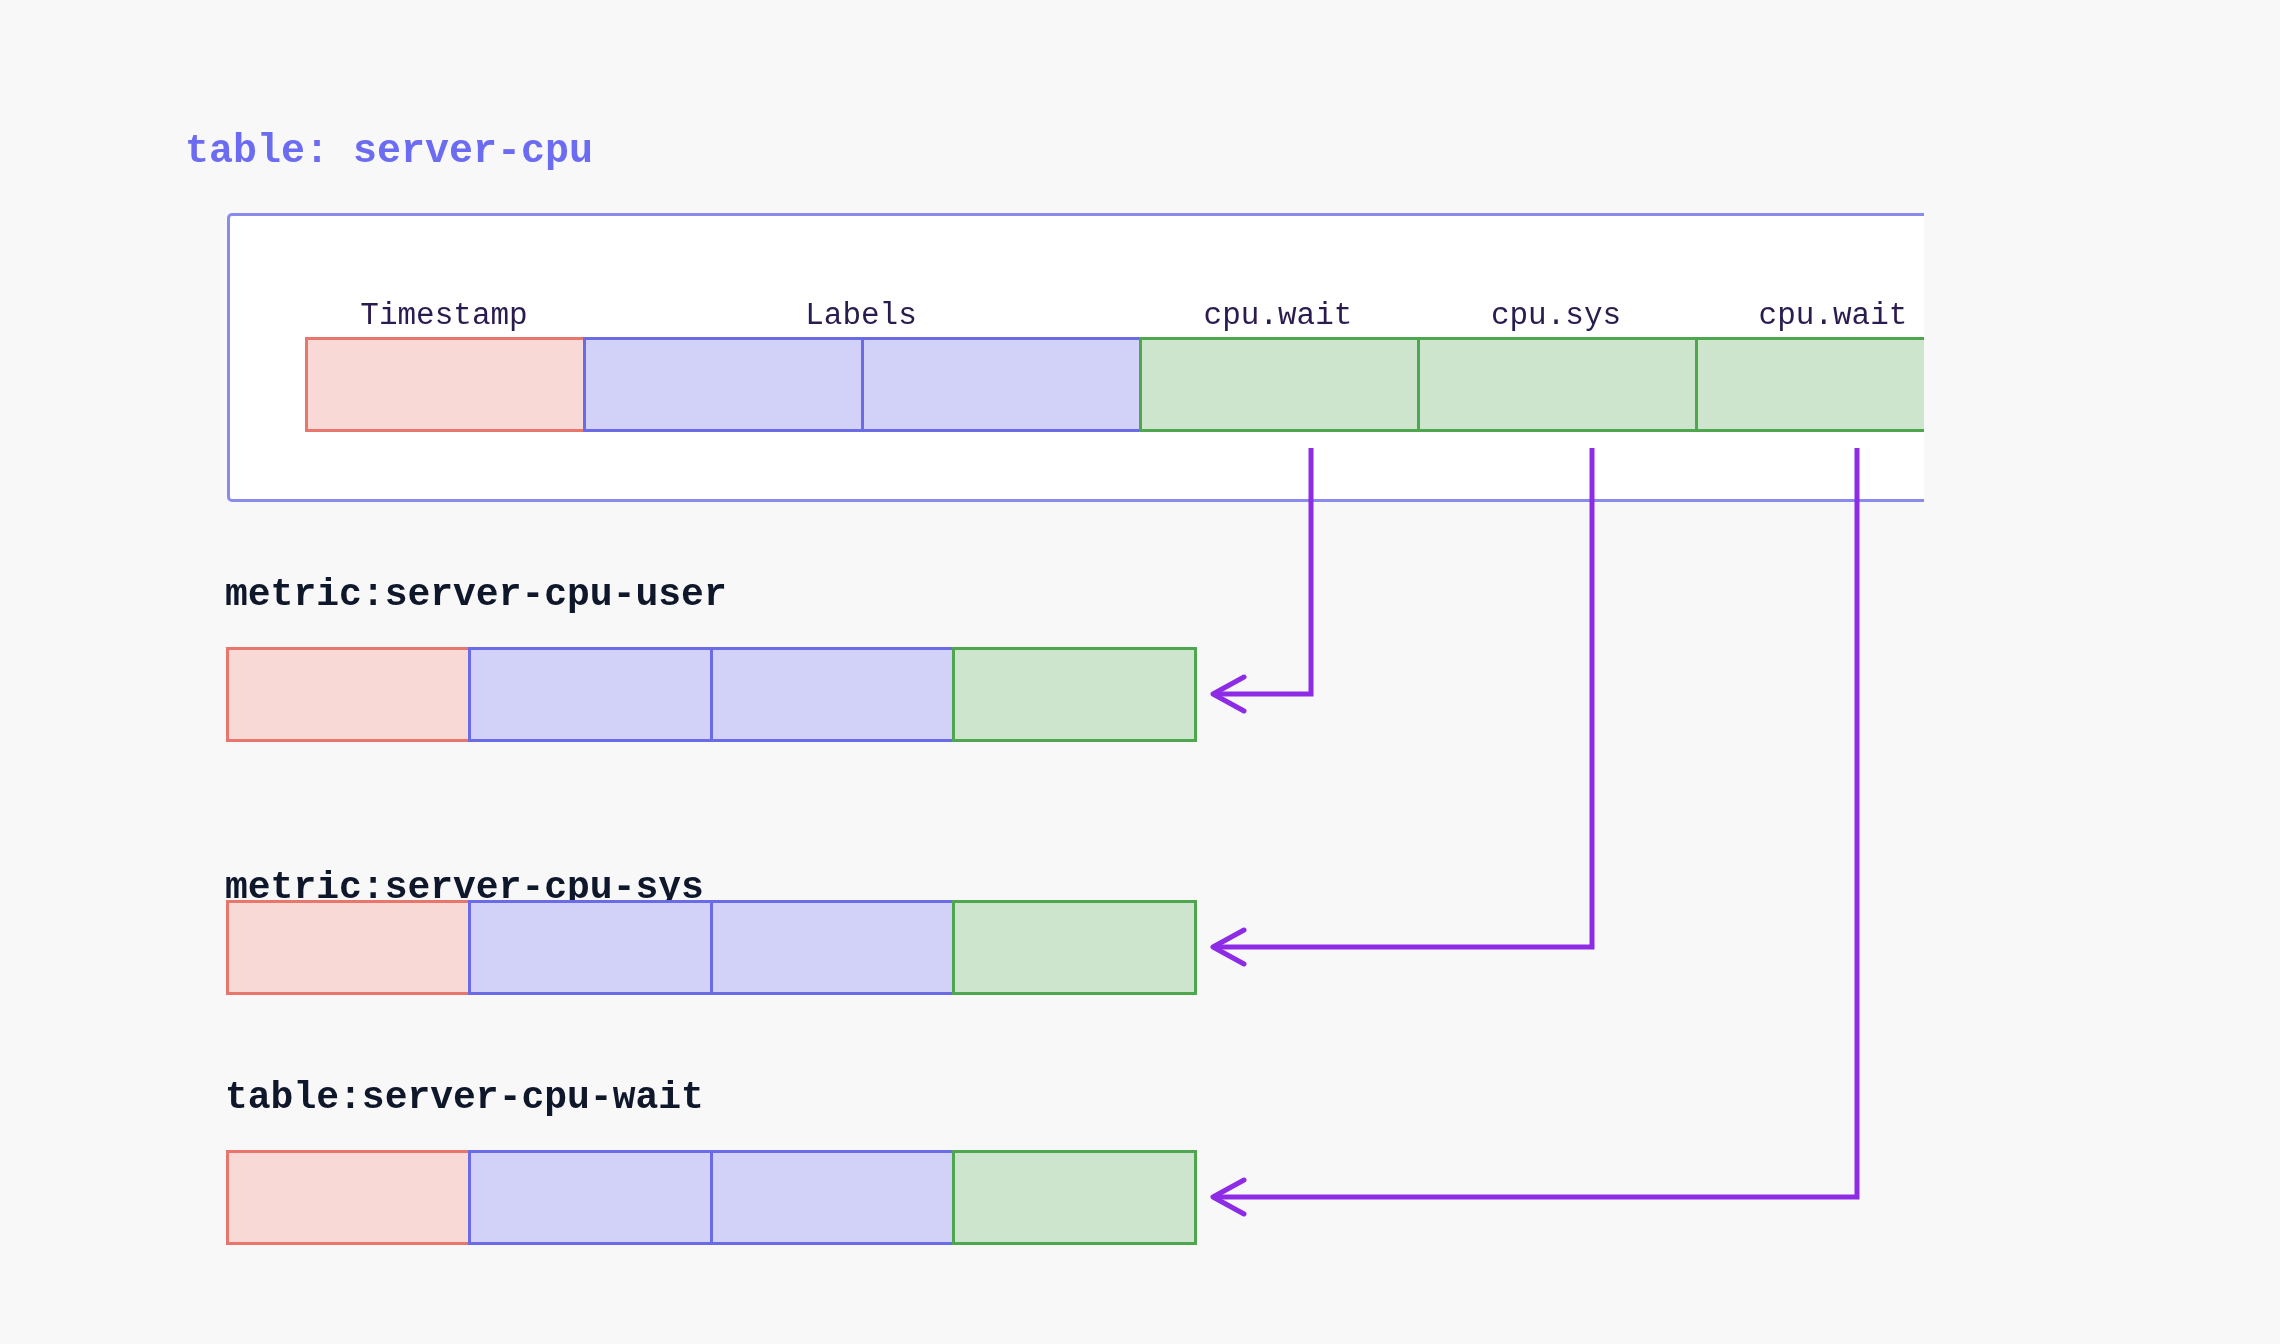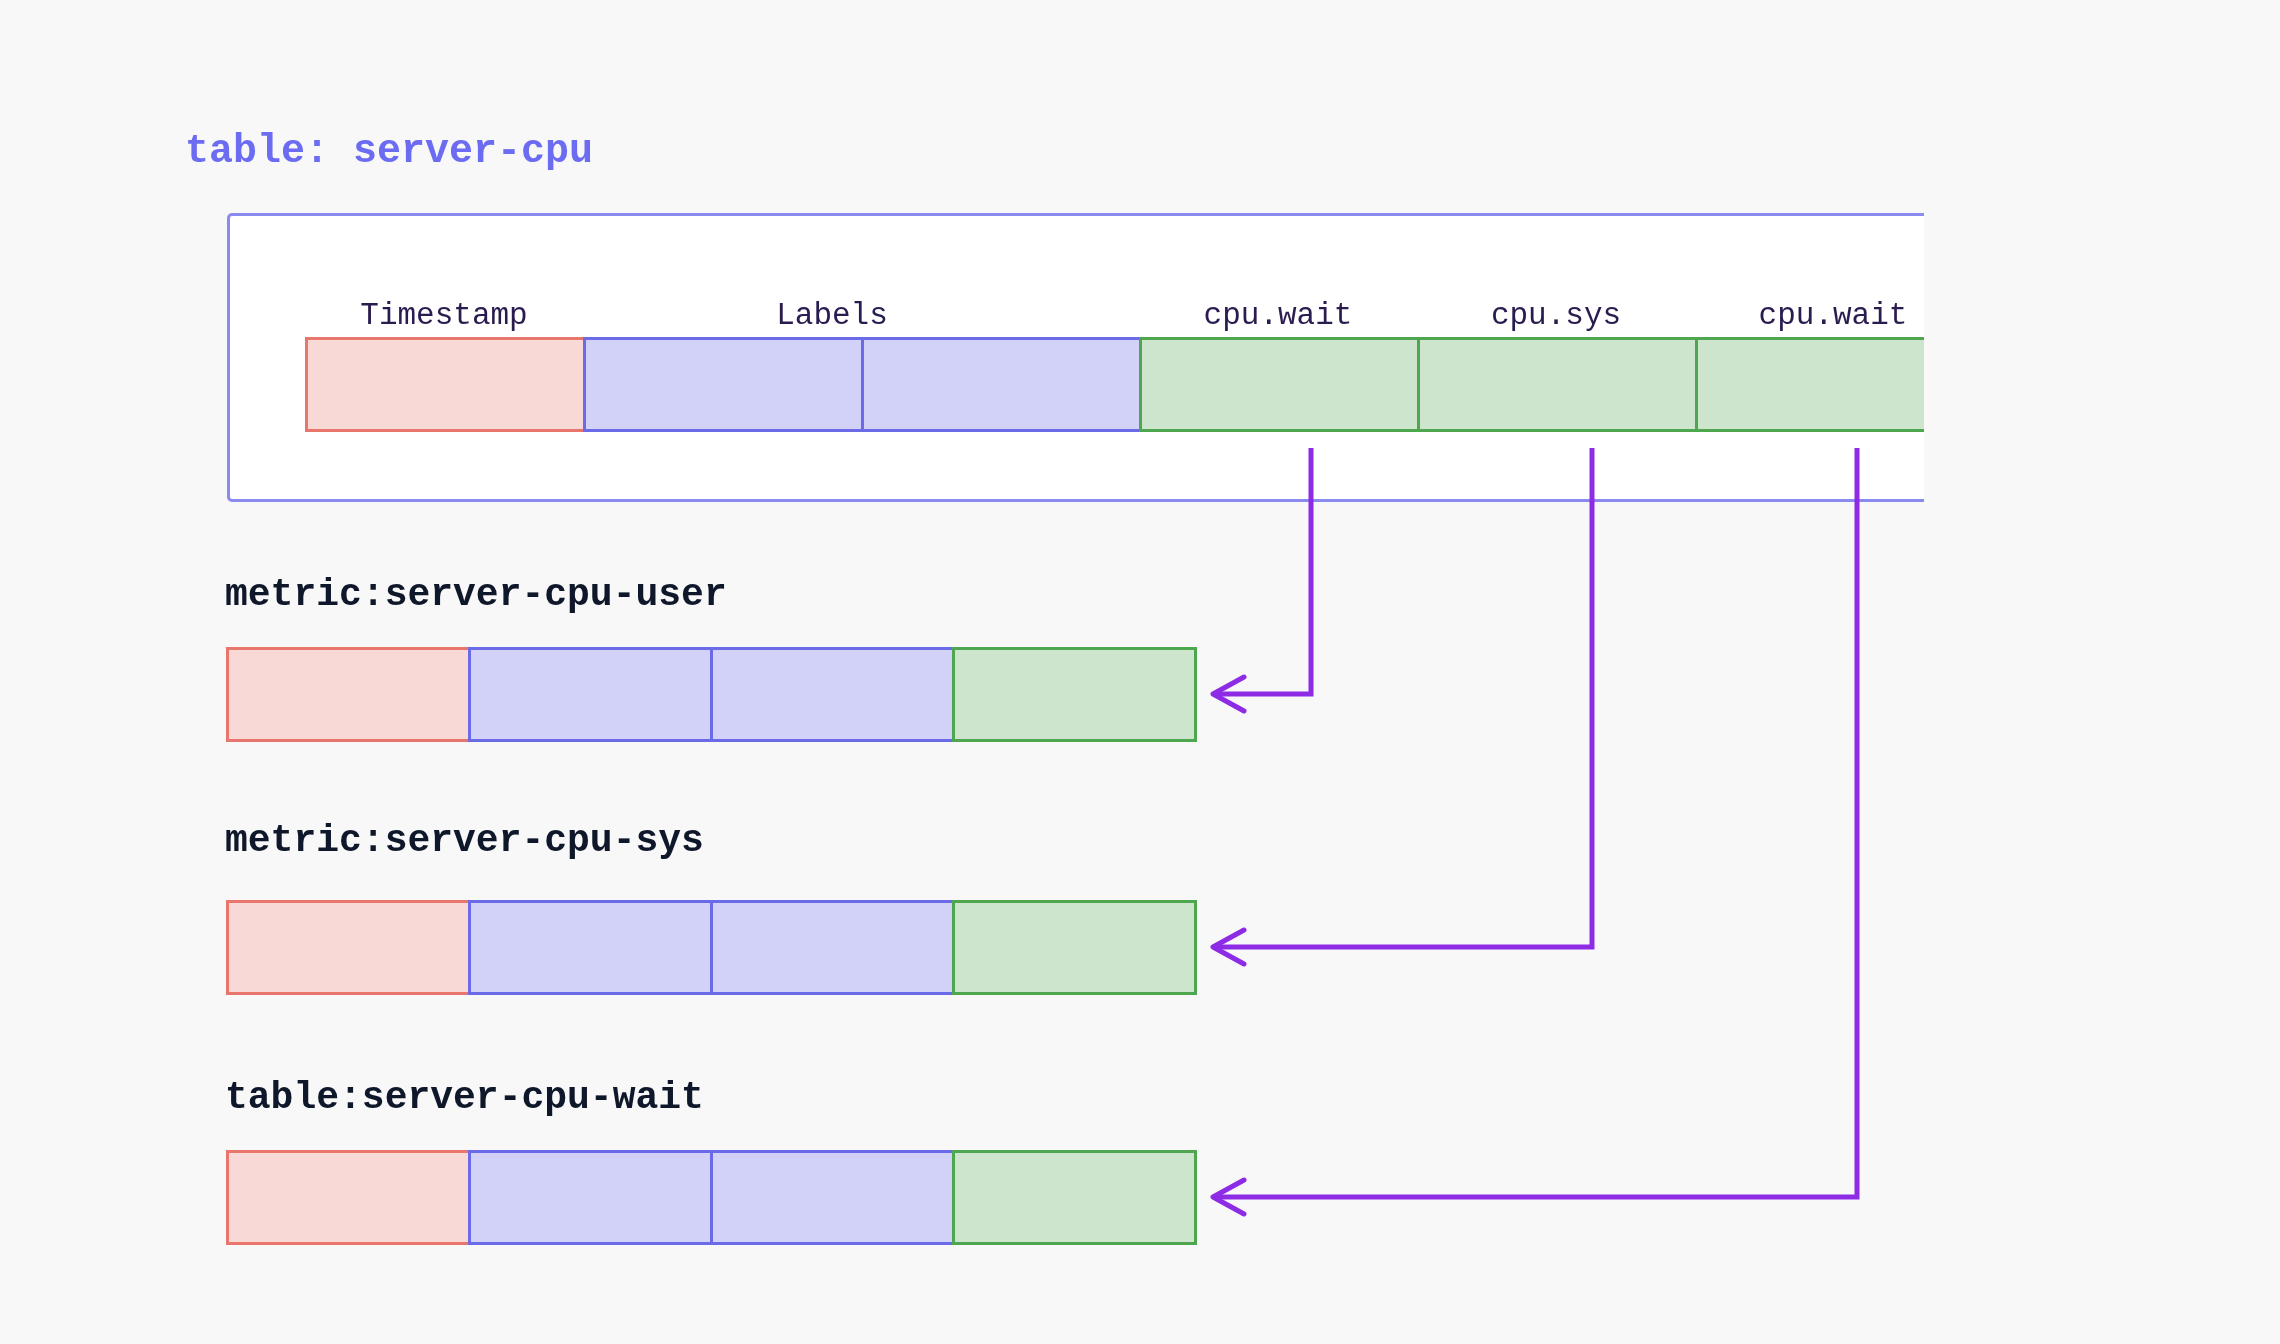--- a/index.html
+++ b/index.html
@@ -58,21 +58,21 @@
 </style>
 </head>
 <body>
 
 <div class="stage">
 
   <div class="table-title">table: server-cpu</div>
 
   <div class="table-box">
     <span class="col-header" style="left:214px">Timestamp</span>
-    <span class="col-header" style="left:602px">Labels</span>
+    <span class="col-header" style="left:631px">Labels</span>
     <span class="col-header" style="left:1048px">cpu.wait</span>
     <span class="col-header" style="left:1326px">cpu.sys</span>
     <span class="col-header" style="left:1603px">cpu.wait</span>
 
     <div class="row table-row" style="left:75px;top:121px">
       <div class="cell c-ts"></div>
       <div class="cell c-lb"></div>
       <div class="cell c-lb"></div>
       <div class="cell c-fd"></div>
       <div class="cell c-fd"></div>
@@ -81,21 +81,21 @@
   </div>
 
   <div class="metric-label" style="top:574px">metric:server-cpu-user</div>
   <div class="row metric-row" style="left:226px;top:647px">
     <div class="cell c-ts"></div>
     <div class="cell c-lb"></div>
     <div class="cell c-lb"></div>
     <div class="cell c-fd"></div>
   </div>
 
-  <div class="metric-label" style="top:820px">metric:server-cpu-sys</div>
+  <div class="metric-label" style="top:867px">metric:server-cpu-sys</div>
   <div class="row metric-row" style="left:226px;top:900px">
     <div class="cell c-ts"></div>
     <div class="cell c-lb"></div>
     <div class="cell c-lb"></div>
     <div class="cell c-fd"></div>
   </div>
 
   <div class="metric-label" style="top:1077px">table:server-cpu-wait</div>
   <div class="row metric-row" style="left:226px;top:1150px">
     <div class="cell c-ts"></div>

